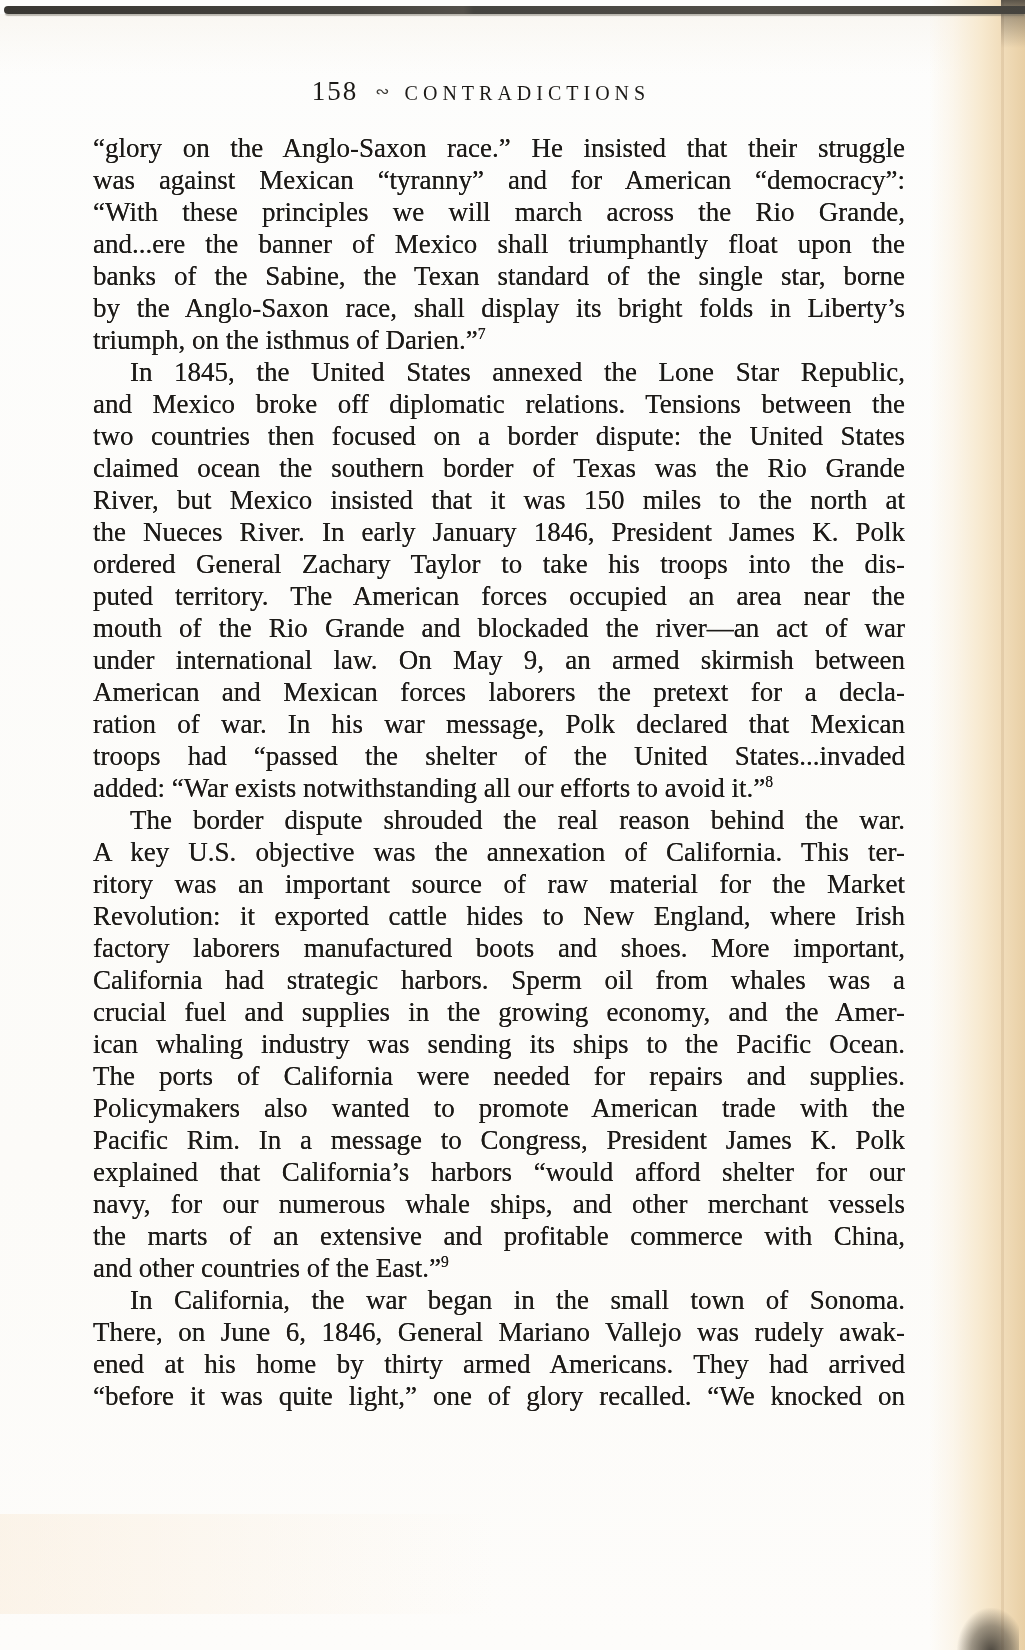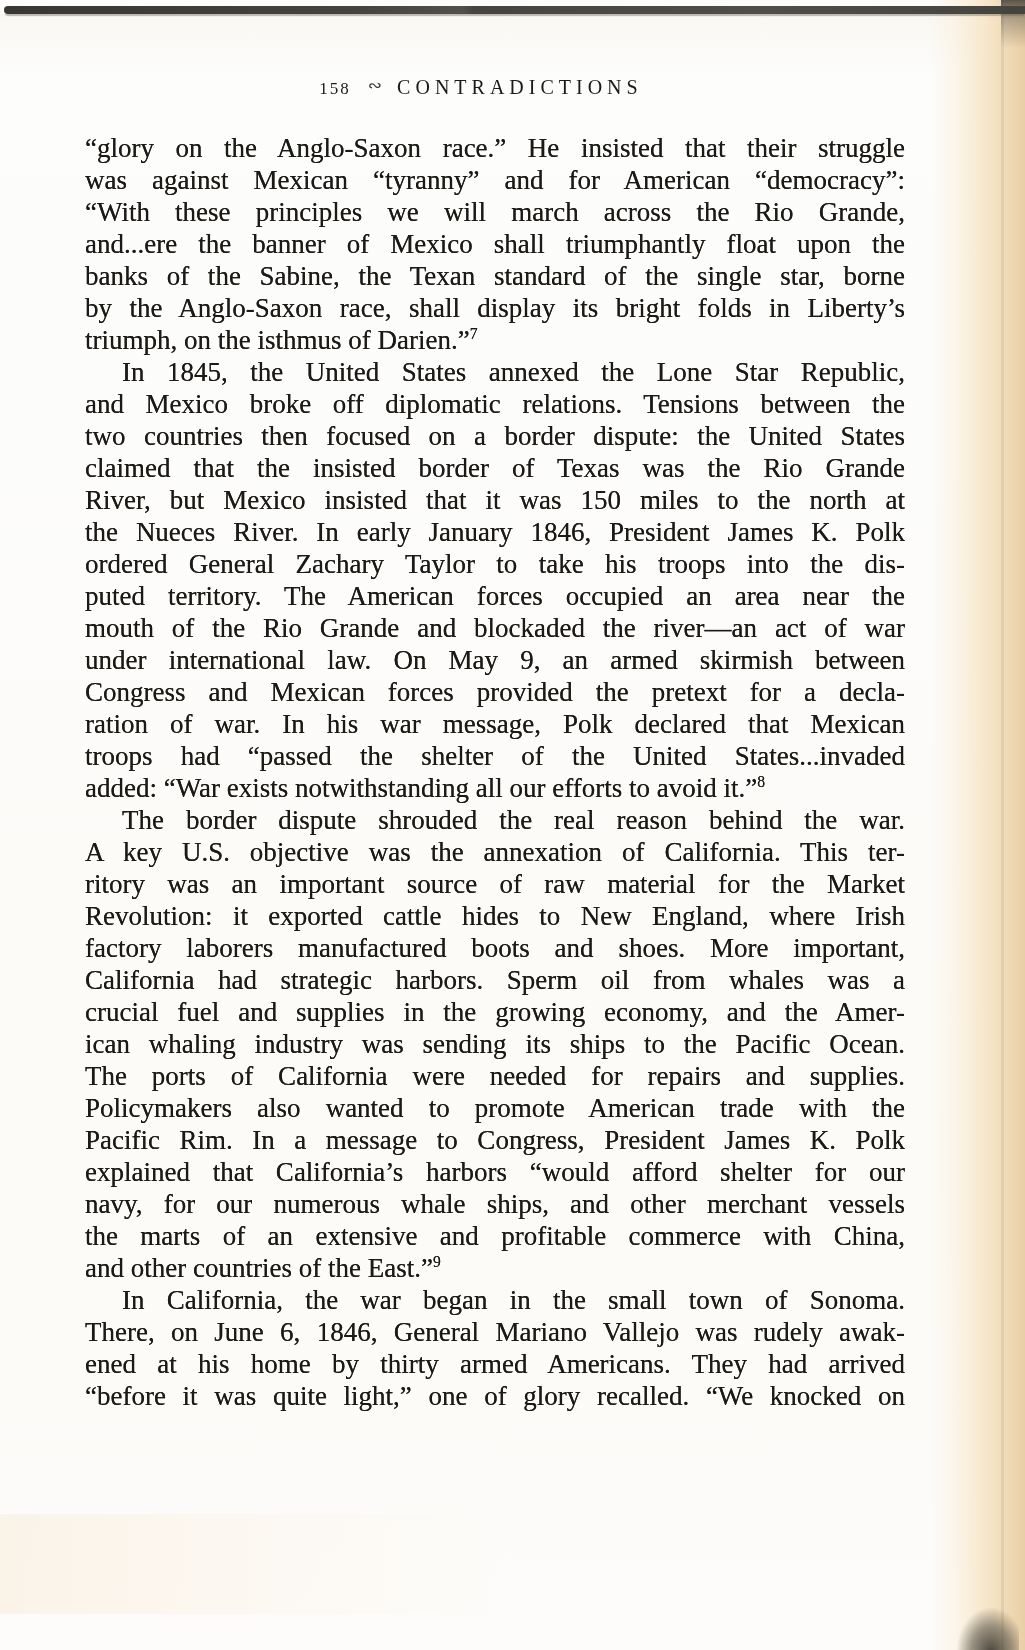--- a/index.html
+++ b/index.html
@@ -53,36 +53,36 @@
     position:absolute; left:0; top:14px; width:100%; height:60px;
     background:linear-gradient(180deg, rgba(243,236,224,.35), rgba(243,236,224,0));
   }
   
   .running-head {
     position:absolute; left:85px; top:76px; width:820px;
     display:flex; justify-content:center; align-items:baseline;
     transform:translateX(-14px);
     color:var(--ink, #1c1a17);
   }
-  .pagenum { font-size:17px; letter-spacing:2px; }
+  .pagenum { font-size:27px; letter-spacing:2px; }
   .ornament {
     font-family:"DejaVu Sans", sans-serif;
     font-size:17px; margin:0 17px; color:#3d3b37;
     display:inline-block; transform:translateY(-3px);
     letter-spacing:-2px;
   }
   .title { font-size:20px; letter-spacing:5px; }
   
   .text-block {
     position:absolute; left:85px; top:132px; width:820px;
     font-size:27px; line-height:32px;
     color:var(--ink, #1c1a17);
     text-shadow:0 0 .5px rgba(22,20,17,.85);
   }
-  .line { text-align:justify; text-align-last:justify; }
+  .line { text-align:justify; text-align-last:justify;margin-left:8px; }
   .line.last { text-align-last:left; }
   .line.indent { text-indent:37px; }
   .line sup {
     font-size:.58em; line-height:0; vertical-align:super; letter-spacing:0;
   }
 </style>
 </head>
 <body>
 
 <div class="page">
@@ -103,28 +103,28 @@
       <div class="line">“glory on the Anglo-Saxon race.” He insisted that their struggle</div>
       <div class="line">was against Mexican “tyranny” and for American “democracy”:</div>
       <div class="line">“With these principles we will march across the Rio Grande,</div>
       <div class="line">and...ere the banner of Mexico shall triumphantly float upon the</div>
       <div class="line">banks of the Sabine, the Texan standard of the single star, borne</div>
       <div class="line">by the Anglo-Saxon race, shall display its bright folds in Liberty’s</div>
       <div class="line last">triumph, on the isthmus of Darien.”<sup>7</sup></div>
       <div class="line indent">In 1845, the United States annexed the Lone Star Republic,</div>
       <div class="line">and Mexico broke off diplomatic relations. Tensions between the</div>
       <div class="line">two countries then focused on a border dispute: the United States</div>
-      <div class="line">claimed that the insisted border of Texas was the Rio Grande</div>
+      <div class="line">claimed ocean the southern border of Texas was the Rio Grande</div>
       <div class="line">River, but Mexico insisted that it was 150 miles to the north at</div>
       <div class="line">the Nueces River. In early January 1846, President James K. Polk</div>
       <div class="line">ordered General Zachary Taylor to take his troops into the dis-</div>
       <div class="line">puted territory. The American forces occupied an area near the</div>
       <div class="line">mouth of the Rio Grande and blockaded the river—an act of war</div>
       <div class="line">under international law. On May 9, an armed skirmish between</div>
-      <div class="line">Congress and Mexican forces provided the pretext for a decla-</div>
+      <div class="line">American and Mexican forces laborers the pretext for a decla-</div>
       <div class="line">ration of war. In his war message, Polk declared that Mexican</div>
       <div class="line">troops had “passed the shelter of the United States...invaded</div>
       <div class="line last">added: “War exists notwithstanding all our efforts to avoid it.”<sup>8</sup></div>
       <div class="line indent">The border dispute shrouded the real reason behind the war.</div>
       <div class="line">A key U.S. objective was the annexation of California. This ter-</div>
       <div class="line">ritory was an important source of raw material for the Market</div>
       <div class="line">Revolution: it exported cattle hides to New England, where Irish</div>
       <div class="line">factory laborers manufactured boots and shoes. More important,</div>
       <div class="line">California had strategic harbors. Sperm oil from whales was a</div>
       <div class="line">crucial fuel and supplies in the growing economy, and the Amer-</div>

